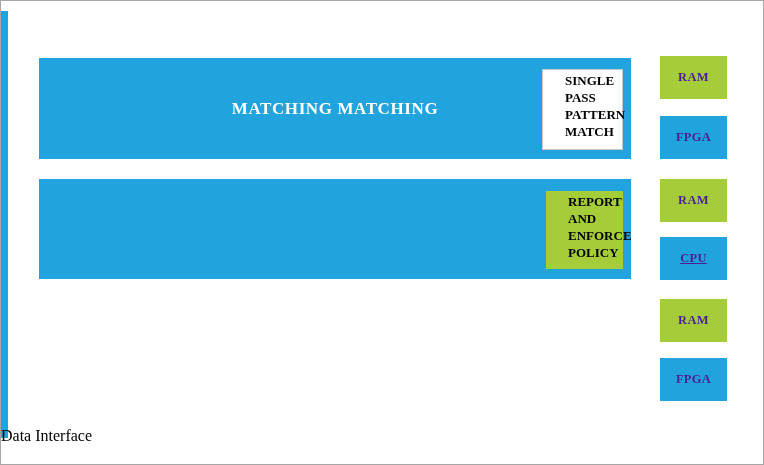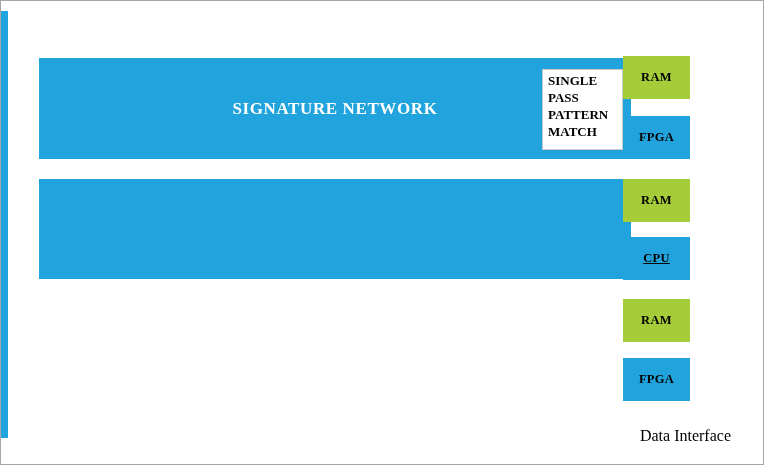--- a/index.html
+++ b/index.html
@@ -44,73 +44,74 @@
     font-weight: bold;
     font-size: 17px;
     letter-spacing: 0.6px;
   }
   .tag {
     position: absolute;
     font-weight: bold;
     font-size: 13px;
     line-height: 1.3;
     color: var(--tag_text);
-    padding: 3px 5px;
+    padding: 3px 22px;
     word-spacing: 100vw; 
   }
   .tag-white {
     left: 503px; top: 11px;
     width: 81px; height: 81px;
     border: 1px solid #c9c9c9;
   }
   .tag-green {
     left: 507px; top: 12px;
     width: 77px; height: 78px;
   }
   .hw {
     position: absolute;
-    left: 622px;
+    left: 659px;
     width: 67px; height: 43px;
     display: flex;
     align-items: center;
     justify-content: center;
-    color: #000000;
+    color: #4c1d95;
     font-weight: bold;
     font-size: 12.5px;
     letter-spacing: 0.3px;
   }
   .hw1 { top: 55px; }
   .hw2 { top: 115px; }
   .hw3 { top: 178px; }
   .hw4 { top: 236px; text-decoration: underline; }
   .hw5 { top: 298px; }
   .hw6 { top: 357px; }
   .footer {
     position: absolute;
     left: 0; top: 426px;
     width: 730px;
-    text-align: right;
+    text-align: left;
     font-size: 16px;
     color: #000;
   }
 </style>
 </head>
 <body>
 
 <div class="canvas">
 
   <div class="left-strip"></div>
 
 
   <div class="bar bar1">
-    <span class="bar-label">SIGNATURE NETWORK</span>
+    <span class="bar-label">MATCHING MATCHING</span>
     <div class="tag tag-white" style="background: rgb(255, 255, 255);">SINGLE PASS PATTERN MATCH</div>
   </div>
 
   <div class="bar bar2">
+    <div class="tag tag-green" style="background: rgb(165, 205, 57);">REPORT AND ENFORCE POLICY</div>
   </div>
 
 
   <div class="hw hw1" style="background: rgb(165, 205, 57);">RAM</div>
   <div class="hw hw2" style="background: rgb(33, 163, 221);">FPGA</div>
   <div class="hw hw3" style="background: rgb(165, 205, 57);">RAM</div>
   <div class="hw hw4" style="background: rgb(33, 163, 221);">CPU</div>
   <div class="hw hw5" style="background: rgb(165, 205, 57);">RAM</div>
   <div class="hw hw6" style="background: rgb(33, 163, 221);">FPGA</div>
 

